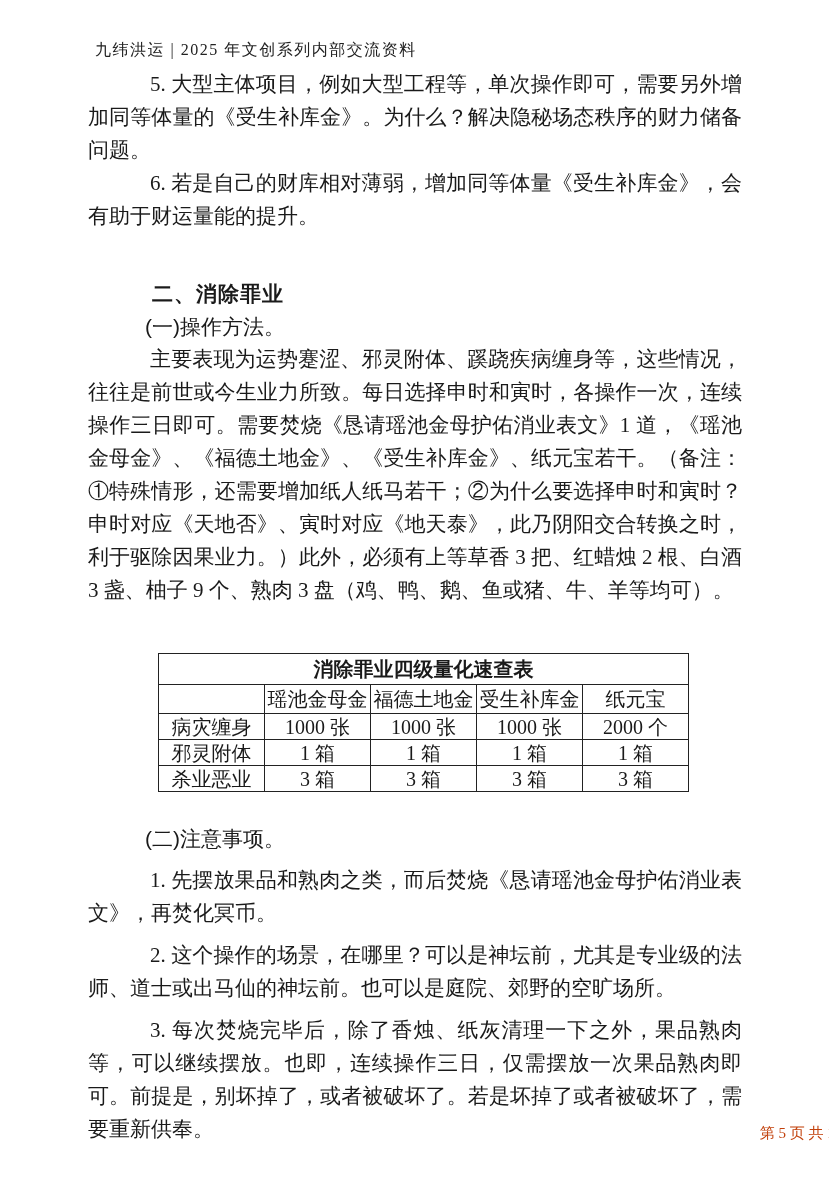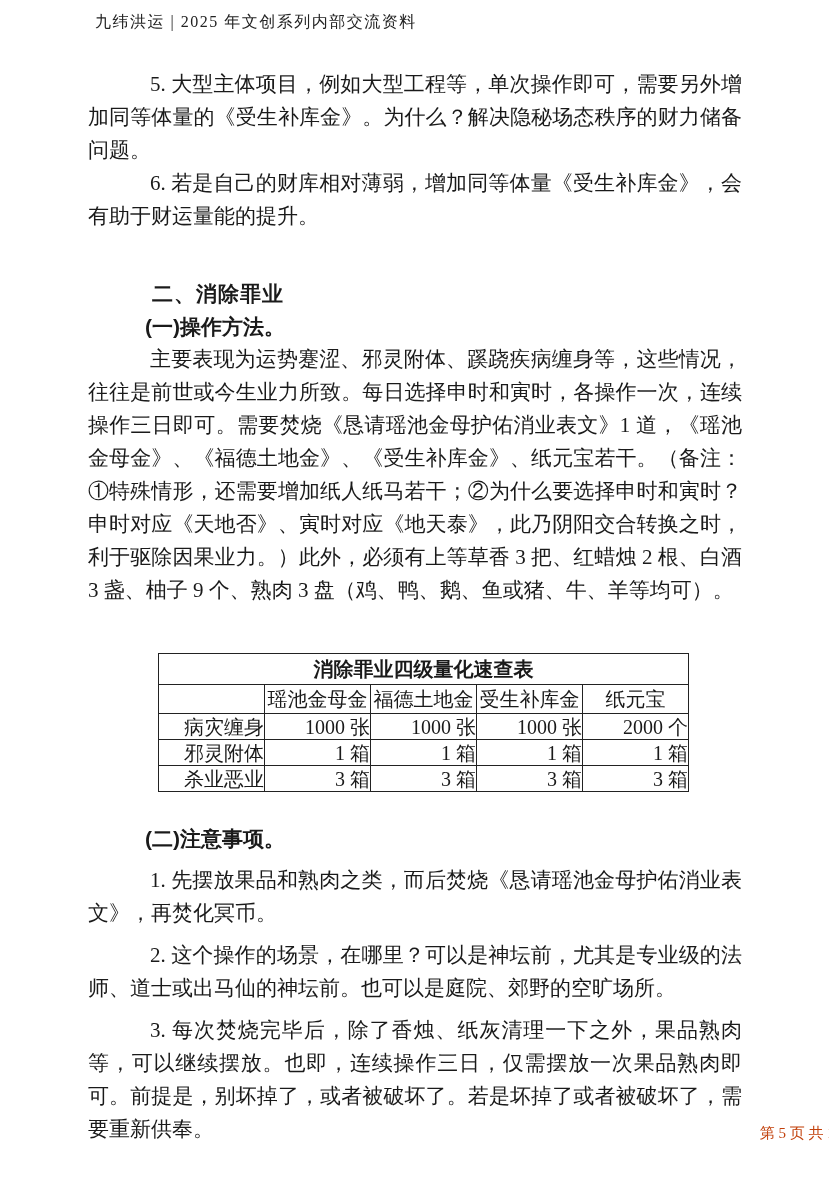--- a/index.html
+++ b/index.html
@@ -10,21 +10,21 @@
   }
   .page {
     position: relative;
     width: 829px; height: 1186px;
     background: #ffffff;
     overflow: hidden;
     color: #1a1a1a;
   }
   .doc-header {
     position: absolute;
-    top: 12px; left: 95px;
+    top: 40px; left: 95px;
     font-size: 16px;
     letter-spacing: 1.5px;
     color: #222222;
   }
   .content {
     position: absolute;
     top: 68px; left: 88px;
     width: 654px;
     font-size: 21px;
     line-height: 33px;
@@ -39,21 +39,21 @@
     line-height: 33px;
     font-weight: bold;
     font-family: Liberation Sans, sans-serif;
     text-indent: 64px;
     letter-spacing: 1px;
   }
   .sub-heading {
     margin: 0;
     font-size: 21px;
     line-height: 33px;
-    font-weight: bold;
+    font-weight: normal;
     font-family: "Liberation Sans", "DejaVu Sans", sans-serif;
     text-indent: 57px;
   }
   .notes-heading { margin-top: 30px; }
   .note-para { margin-top: 9px; }
   table.quant-table {
     margin: 46px 0 0 70px;
     width: 531px;
     border-collapse: collapse;
     table-layout: fixed;
@@ -67,21 +67,21 @@
     line-height: 1.1;
   }
   td.t-title {
     height: 30px;
     font-weight: bold;
     font-family: "Liberation Sans", "DejaVu Sans", sans-serif;
     font-size: 21px;
     margin-left: 44px;
   }
   tr.t-head td { height: 28px; }
-  tr.t-row td { height: 25px; text-align: right; }
+  tr.t-row td { height: 25px; }
   .doc-footer {
     position: absolute;
     top: 1124px; left: 0;
     width: 829px;
     text-align: right;
     font-size: 15px;
     color: #c2410c;
     margin-left: 32px;
   }
 </style>

